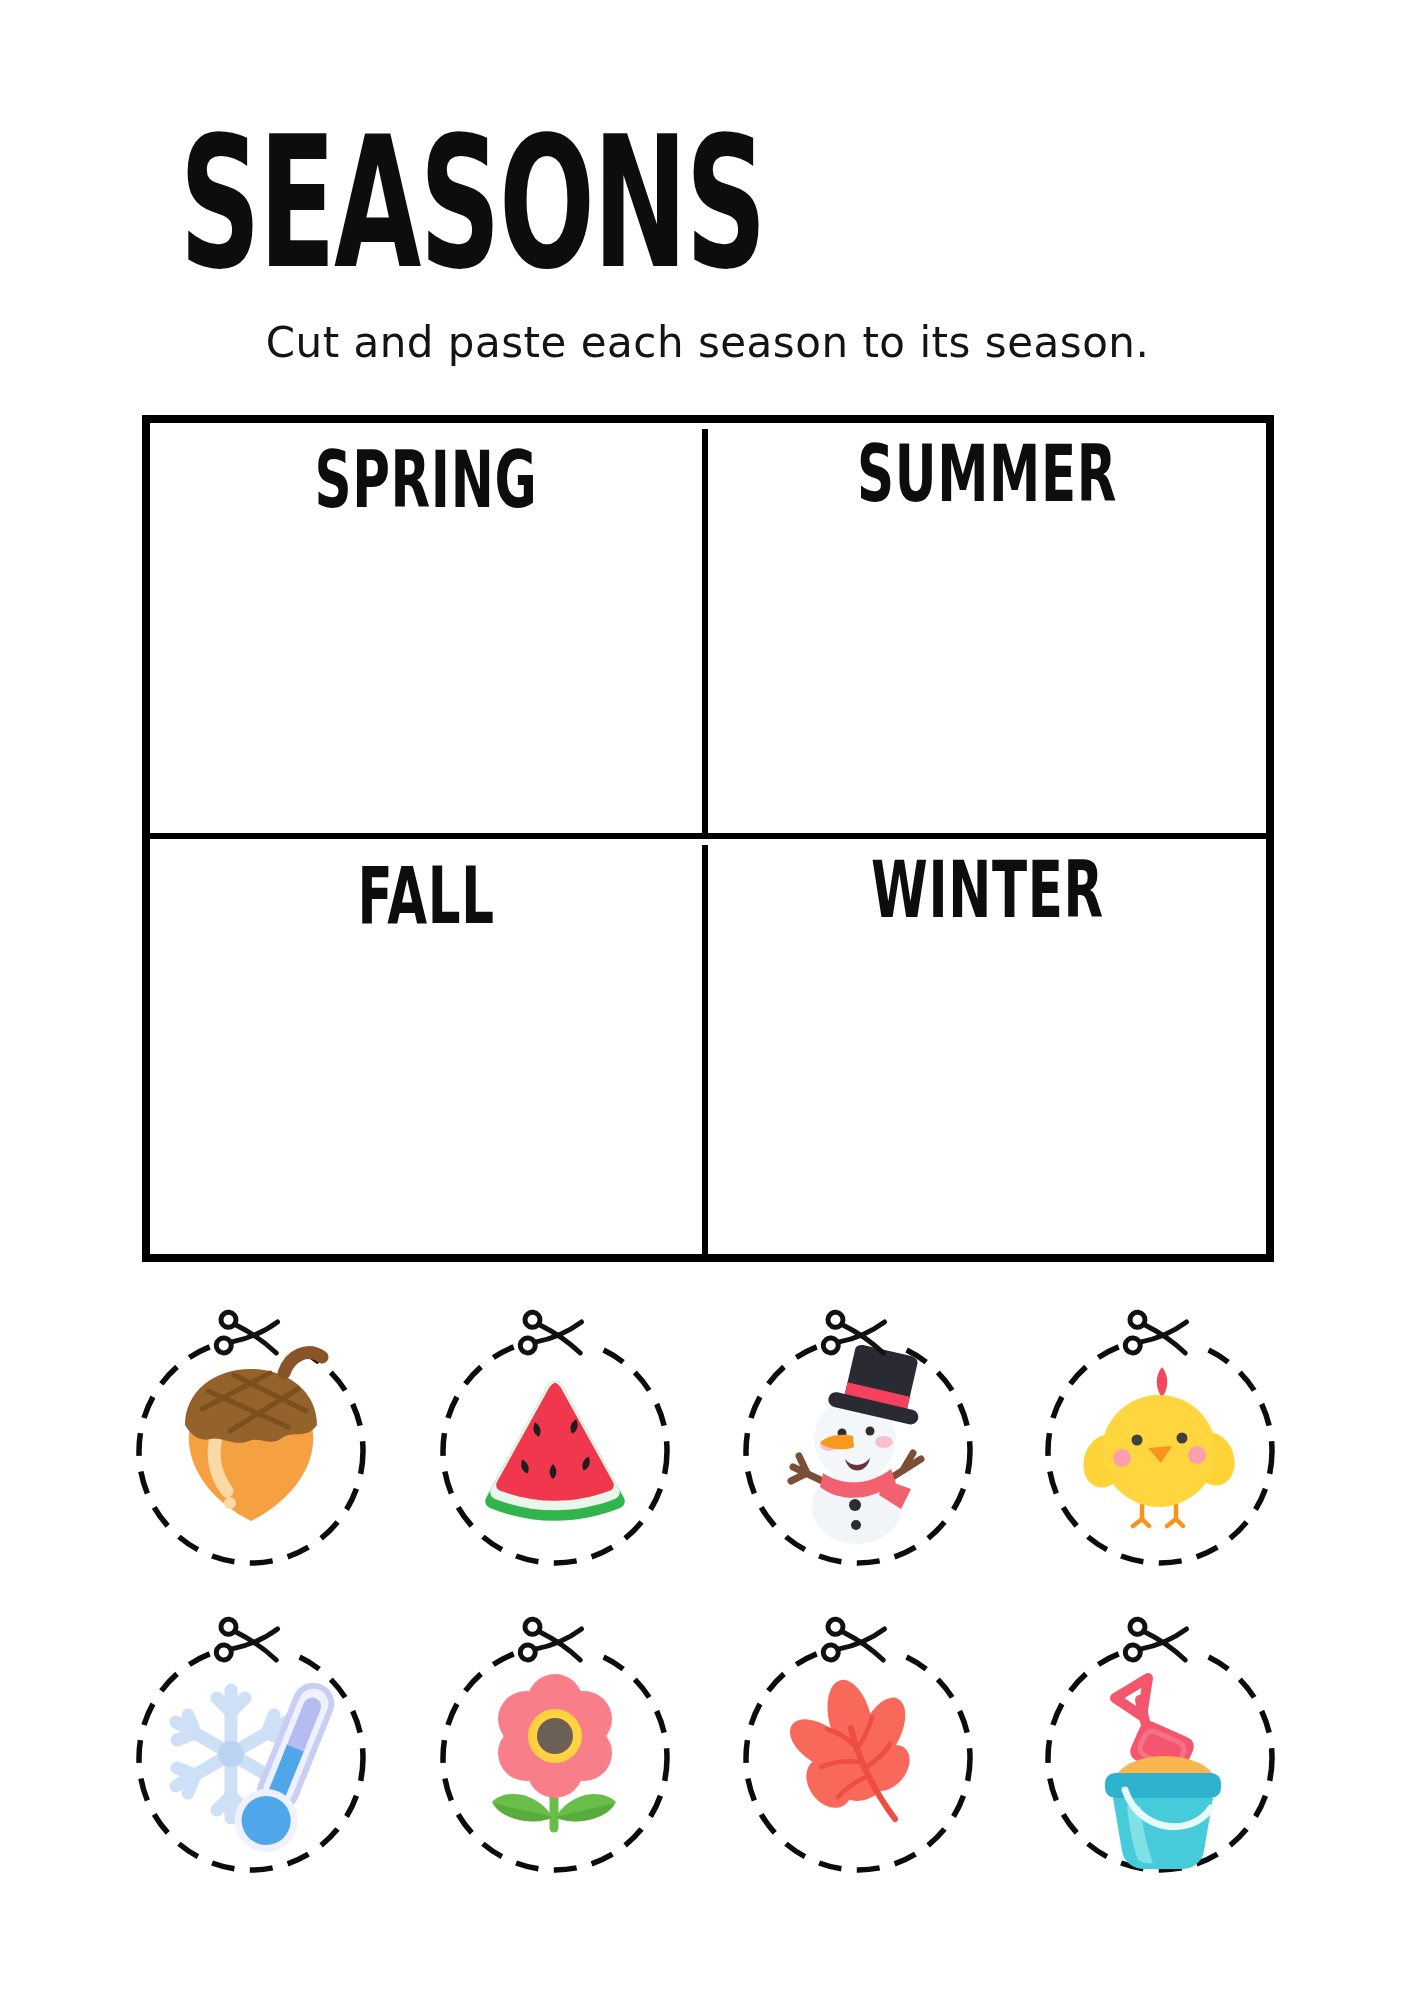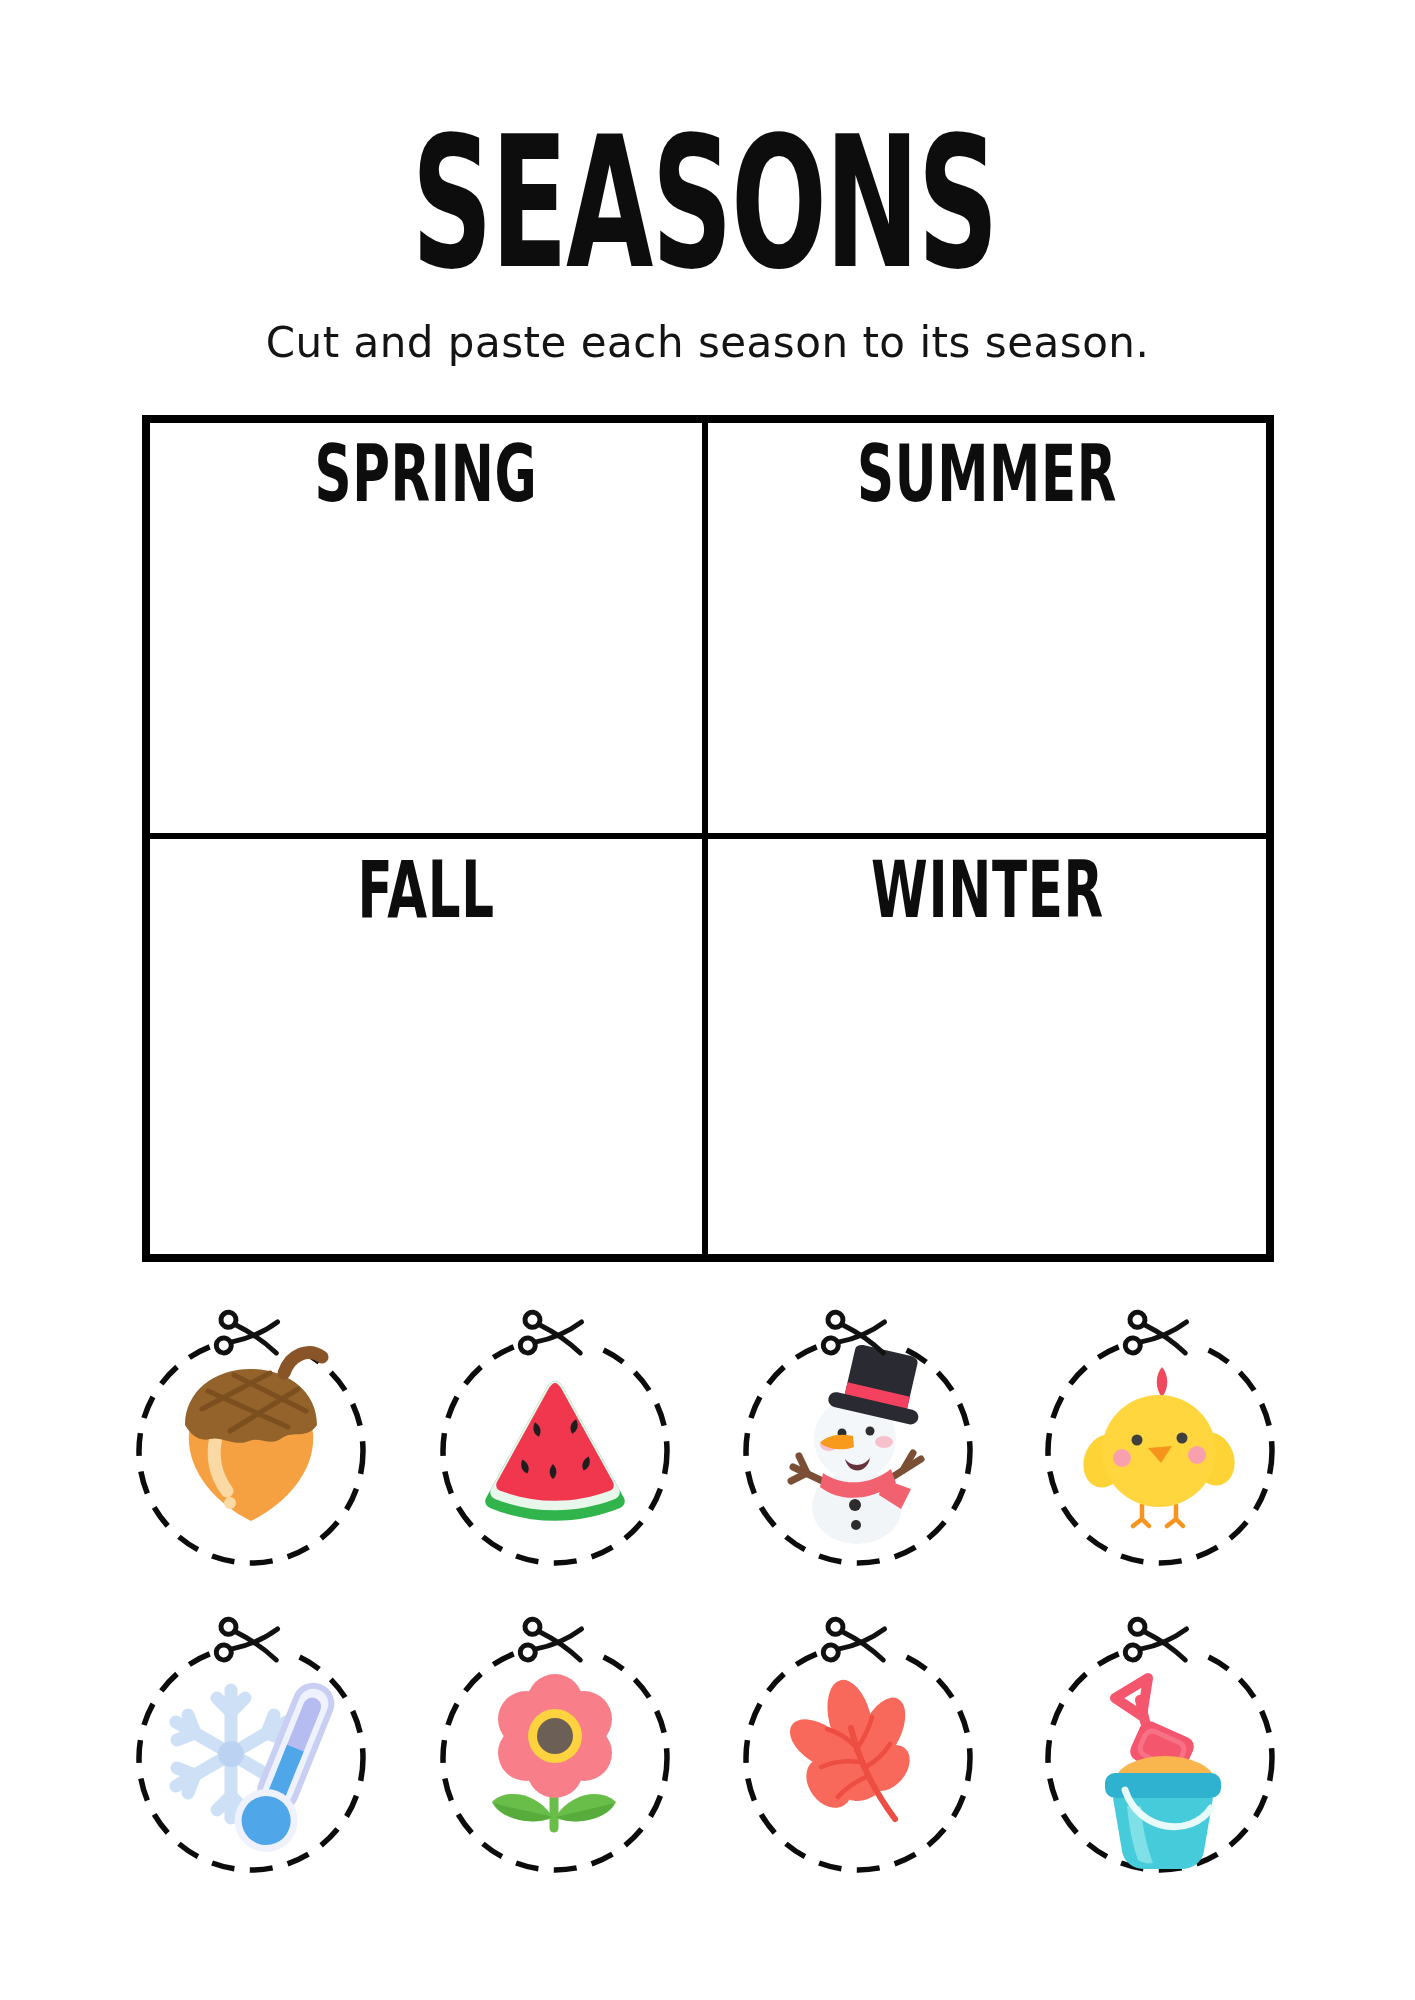--- a/index.html
+++ b/index.html
@@ -1,38 +1,38 @@
 <!DOCTYPE html>
 <html><head>
 <meta charset="utf-8">
 <style>
   html,body { margin:0; padding:0; background:#ffffff; }
   .page {
     position:relative; width:1415px; height:2000px; background:#ffffff;
     font-family:"DejaVu Sans", sans-serif; overflow:hidden;
   }
-  .title { position:absolute; top:112px; left:0; width:1408px; text-align:center; margin:0; }
+  .title { position:absolute; top:112px; left:0; width:1408px; text-align:left; margin:0; }
   .title span {
     display:inline-block; font-size:182px; font-weight:bold; line-height:1;
     letter-spacing:-3px; transform:scaleX(0.62); transform-origin:50% 50%; color:#0d0d0d;
   }
   .subtitle {
     position:absolute; top:322px; left:0; width:1415px; text-align:center; margin:0;
     font-size:42px; line-height:1; letter-spacing:0.5px; color:#141414;
   }
   .grid {
     position:absolute; left:142px; top:415px; width:1132px; height:847px;
     border:8px solid #000; box-sizing:border-box;
     display:grid; grid-template-columns:1fr 1fr; grid-template-rows:1fr 1fr;
   }
   .cell {
     box-sizing:border-box; display:flex; justify-content:center; align-items:flex-start;
     padding-top:12px;
   }
-  .cell.cleft  { border-right:6px solid #000; }
+  .cell.cleft  { border-right:6px solid #000;margin-top:6px; }
   .cell.ctop   { border-bottom:6px solid #000; }
   .cell-label {
     display:inline-block; font-size:78px; font-weight:bold; line-height:1;
     letter-spacing:1px; transform:scaleX(0.66); transform-origin:50% 50%; color:#0d0d0d;
   }
   .cutout { position:absolute; width:230px; height:260px; }
   .c1 { left:136px; }  .c2 { left:440px; }  .c3 { left:743px; }  .c4 { left:1045px; }
   .r1 { top:1309px; }  .r2 { top:1616px; }
 </style>
 </head>

